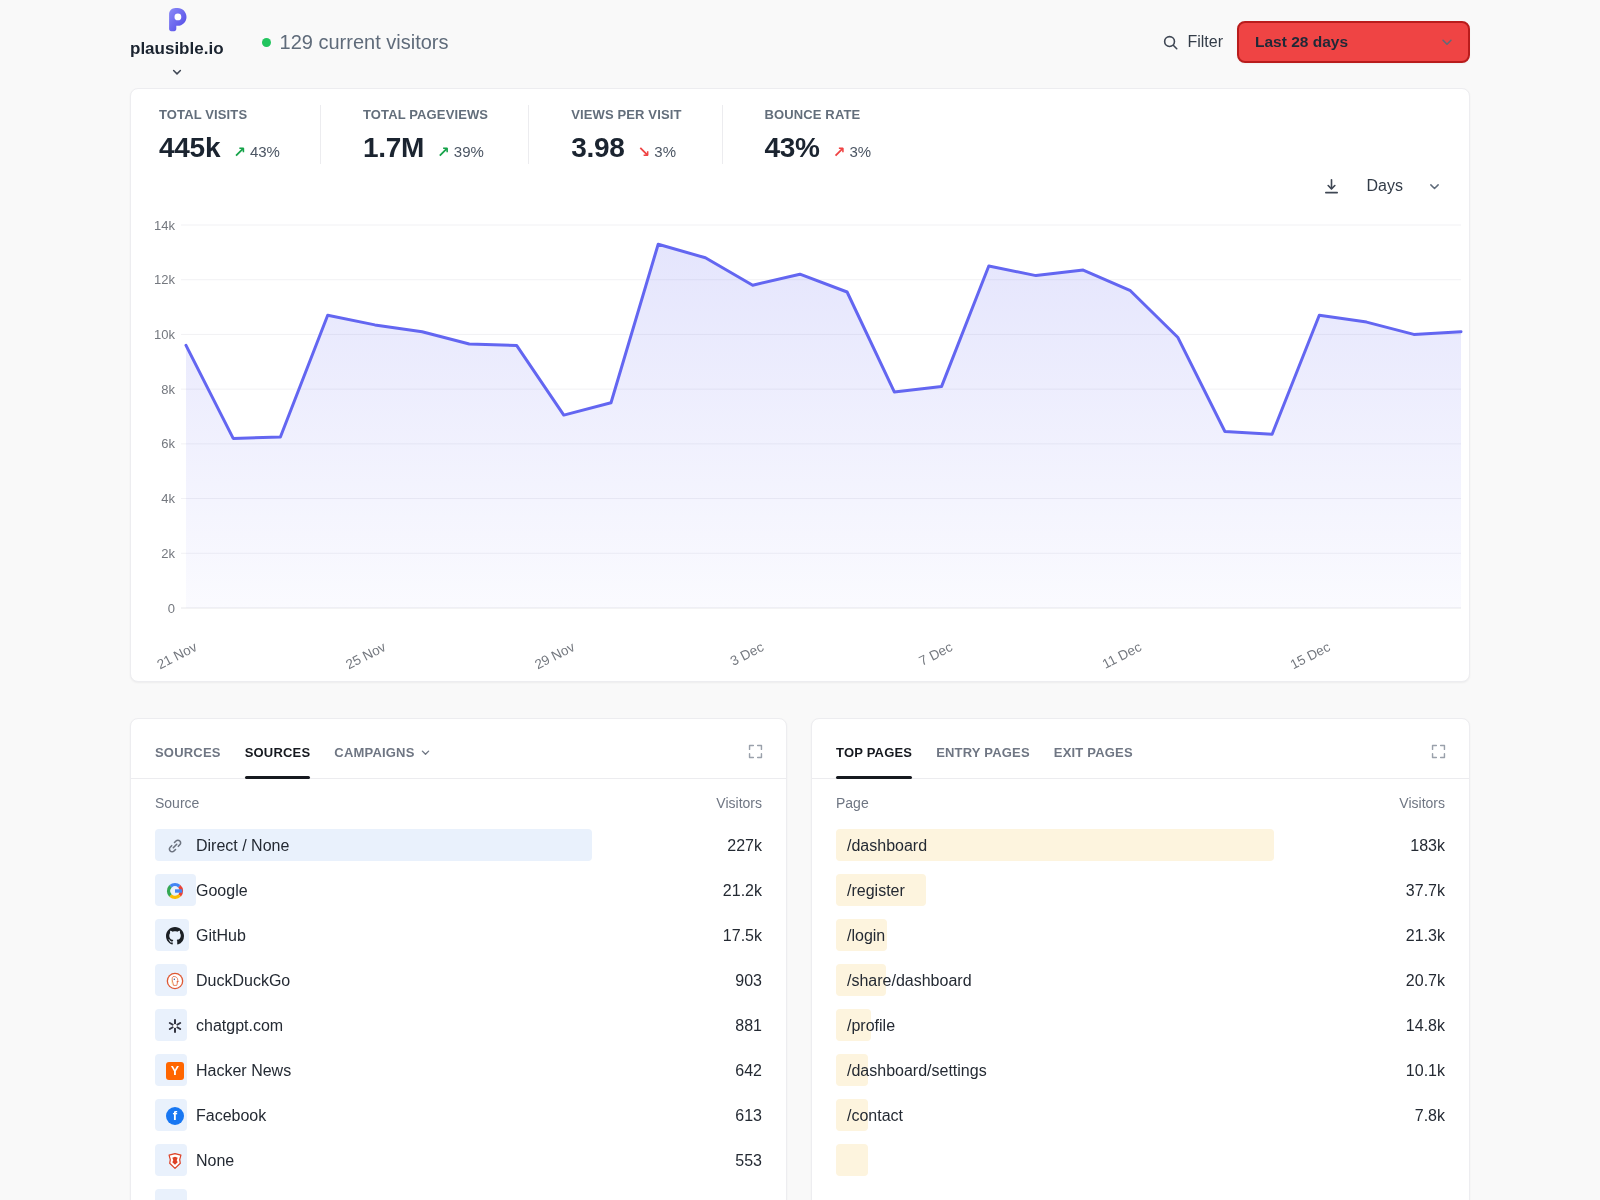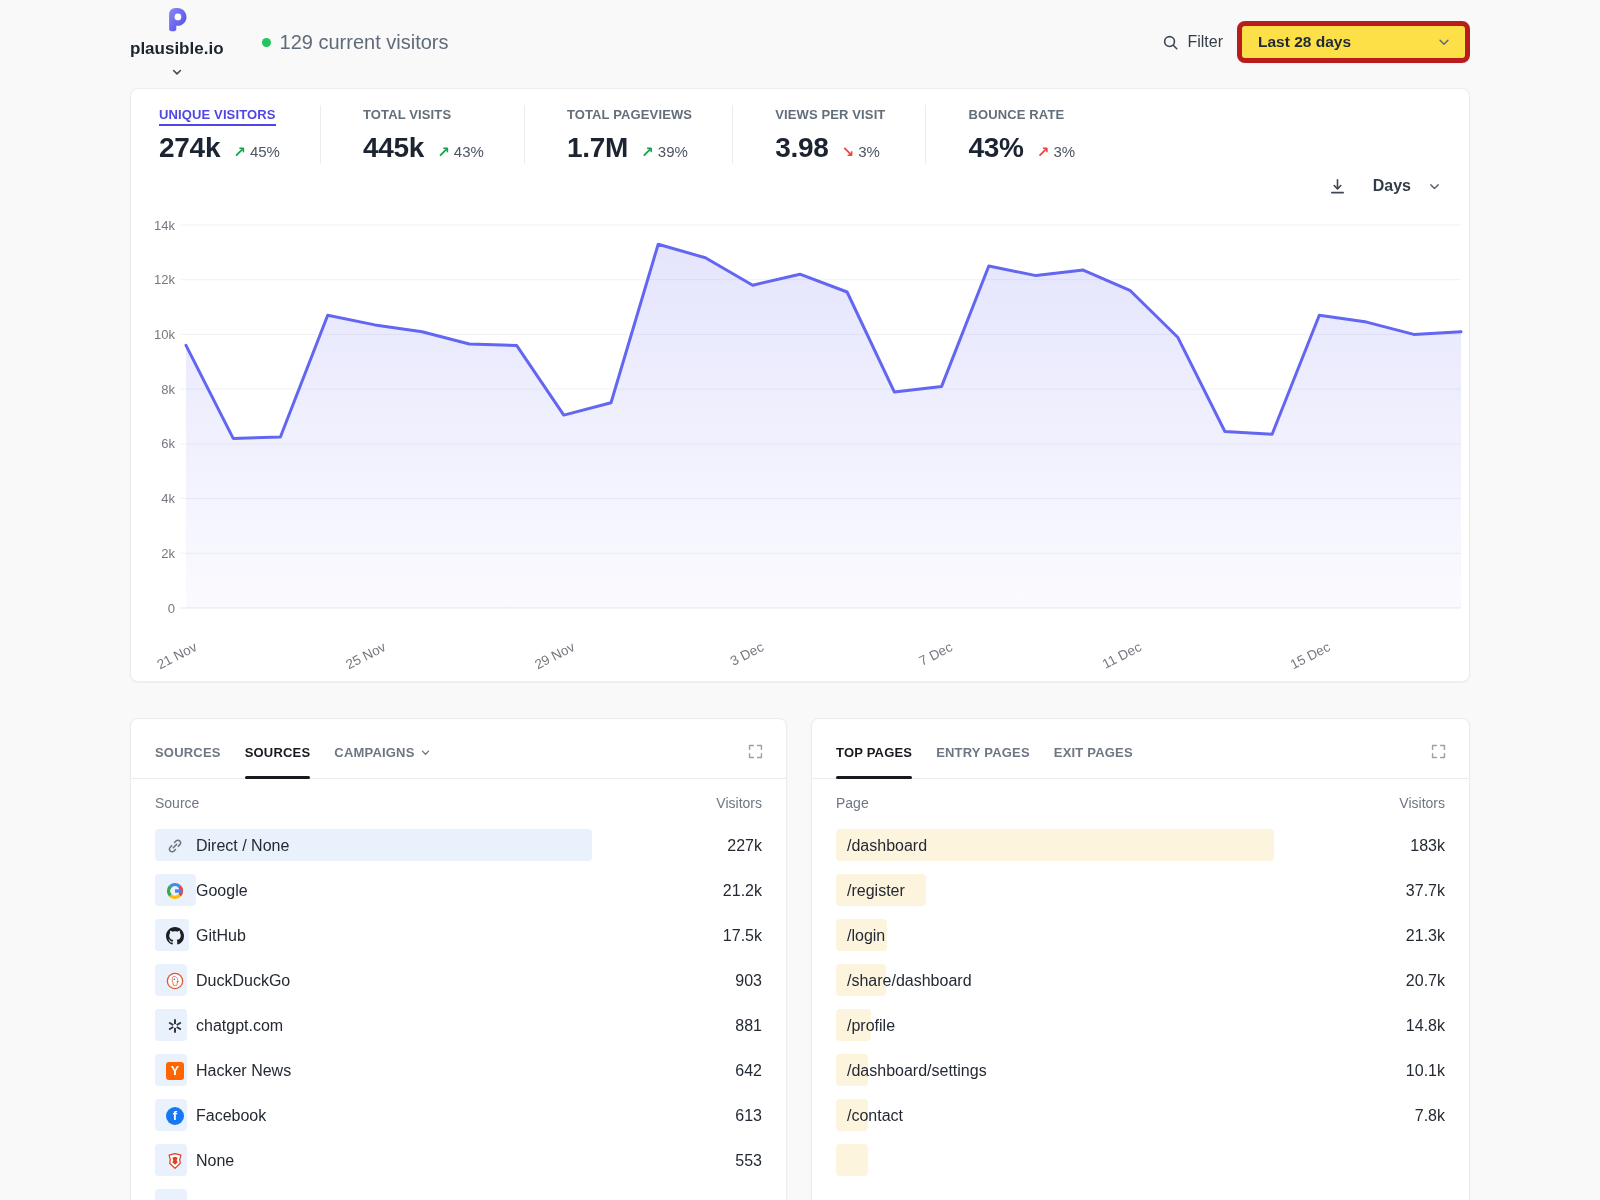--- a/index.html
+++ b/index.html
@@ -10,21 +10,21 @@
   
   .topbar { display:flex; justify-content:space-between; align-items:center; margin-top:20px; height:44px; }
   .topbar-left { display:flex; align-items:center; }
   .site-switcher { display:flex; align-items:center; gap:7px; cursor:pointer;flex-direction:column; }
   .site-name { font-size:17px; font-weight:700; color:#1b2430; }
   .visitors-now { display:flex; align-items:center; gap:9px; margin-left:38px; }
   .green-dot { width:9px; height:9px; border-radius:50%; background:#22c55e; }
   .visitors-text { font-size:20px; color:#5f6b7a; }
   .topbar-right { display:flex; align-items:center; gap:14px; }
   .filter-btn { display:flex; align-items:center; gap:8px; font-size:16px; color:#333c48; cursor:pointer; }
-  .daterange { width:233px; height:42px; background:#fde047; border:5px solid #b91c1c; border-radius:8px;
+  .daterange { width:233px; height:42px; background:#ef4444; border:2px solid #b91c1c; border-radius:8px;
                box-shadow:0 1px 2px rgba(0,0,0,.04); display:flex; align-items:center; justify-content:space-between;
                padding:0 14px 0 16px; cursor:pointer; }
   .daterange-label { font-size:15.5px; font-weight:600; color:#1f2937; }
 
   
   .card { background:#fff; border:1px solid #ededf0; border-radius:8px; box-shadow:0 1px 2px rgba(0,0,0,.05); }
   .main-card { margin-top:24px; height:594px; position:relative; }
 
   
   .stats-row { display:flex; padding:16px 28px 0 28px; }
@@ -34,21 +34,21 @@
   .stat.active .stat-label span { color:#4f46e5; border-bottom:2px solid #4f46e5; padding-bottom:2px; }
   .stat-value-row { margin-top:9px; display:flex; align-items:baseline; gap:13px; }
   .stat-value { font-size:28px; font-weight:700; color:#1b2430; letter-spacing:-.01em; white-space:nowrap; }
   .stat-change { font-size:15px; color:#4b5563; white-space:nowrap; }
   .stat-change .arrow { font-size:15px; font-weight:700; }
   .stat-change.positive .arrow { color:#16a34a; }
   .stat-change.negative .arrow { color:#ef4444; }
 
   
   .chart-controls { display:flex; justify-content:flex-end; align-items:center; gap:26px; padding:0 28px; margin-top:10px; height:24px; }
-  .interval-picker { display:flex; align-items:center; gap:17px; cursor:pointer;font-weight:bold; }
+  .interval-picker { display:flex; align-items:center; gap:25px; cursor:pointer; }
   .interval-label { font-size:16px; color:#333c48; }
   .download-btn { display:flex; cursor:pointer; }
 
   .chart-wrap { margin-top:2px; }
   .chart-wrap svg { display:block; }
 
   
   .bottom { display:flex; gap:24px; margin-top:36px; }
   .panel { height:600px; position:relative; overflow:hidden; }
   .panel-left { width:657px; }
@@ -123,27 +123,20 @@
           <svg width="14" height="14" viewBox="0 0 16 16" fill="none" stroke="#5f6b7a" stroke-width="1.8" stroke-linecap="round" stroke-linejoin="round">
               <path d="M3.5 6l4.5 4.5L12.5 6"></path>
             </svg>
         </span>
       </div>
     </div>
   </div>
 
   <div class="card main-card">
     <div class="stats-row">
-        <div class="stat active">
-          <div class="stat-label"><span>UNIQUE VISITORS</span></div>
-          <div class="stat-value-row">
-            <span class="stat-value">274k</span>
-            <span class="stat-change positive"><span class="arrow">↗</span> 45%</span>
-          </div>
-        </div>
         <div class="stat">
           <div class="stat-label"><span>TOTAL VISITS</span></div>
           <div class="stat-value-row">
             <span class="stat-value">445k</span>
             <span class="stat-change positive"><span class="arrow">↗</span> 43%</span>
           </div>
         </div>
         <div class="stat">
           <div class="stat-label"><span>TOTAL PAGEVIEWS</span></div>
           <div class="stat-value-row">

